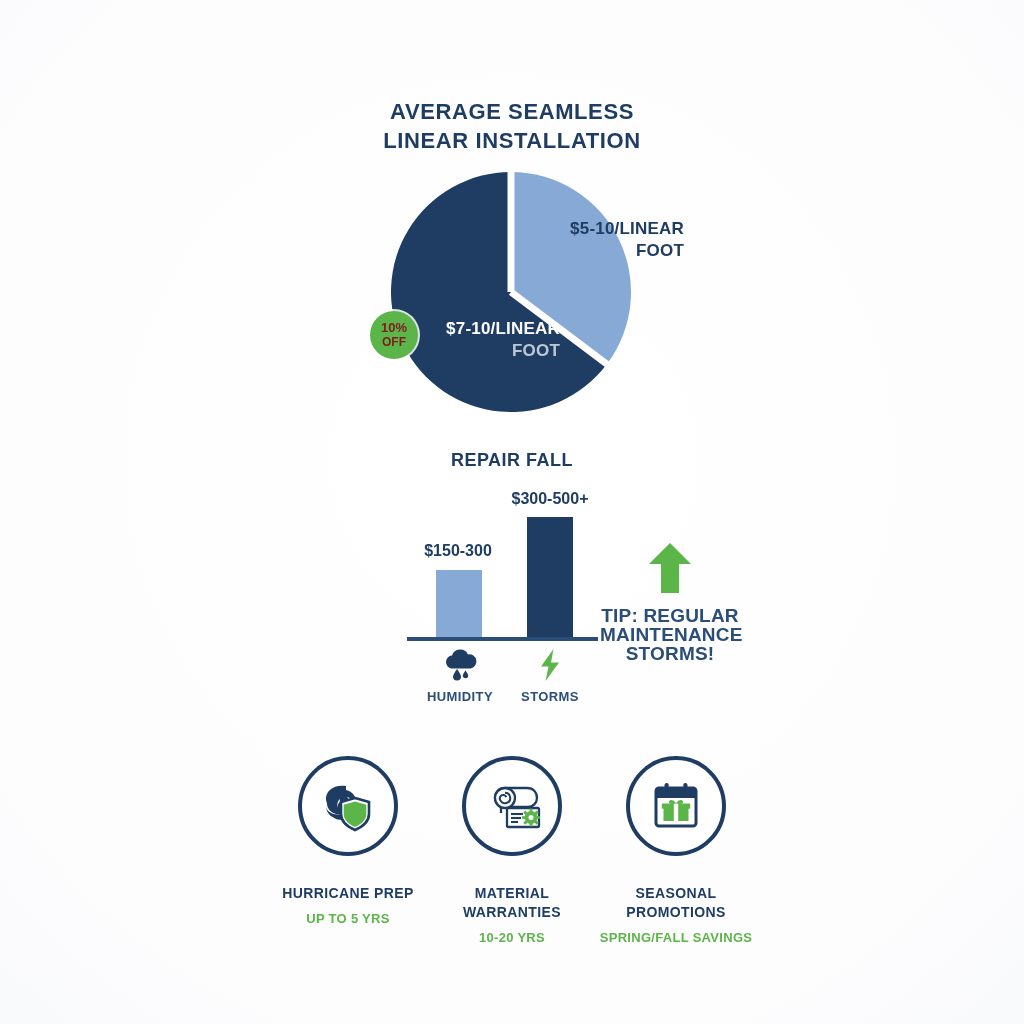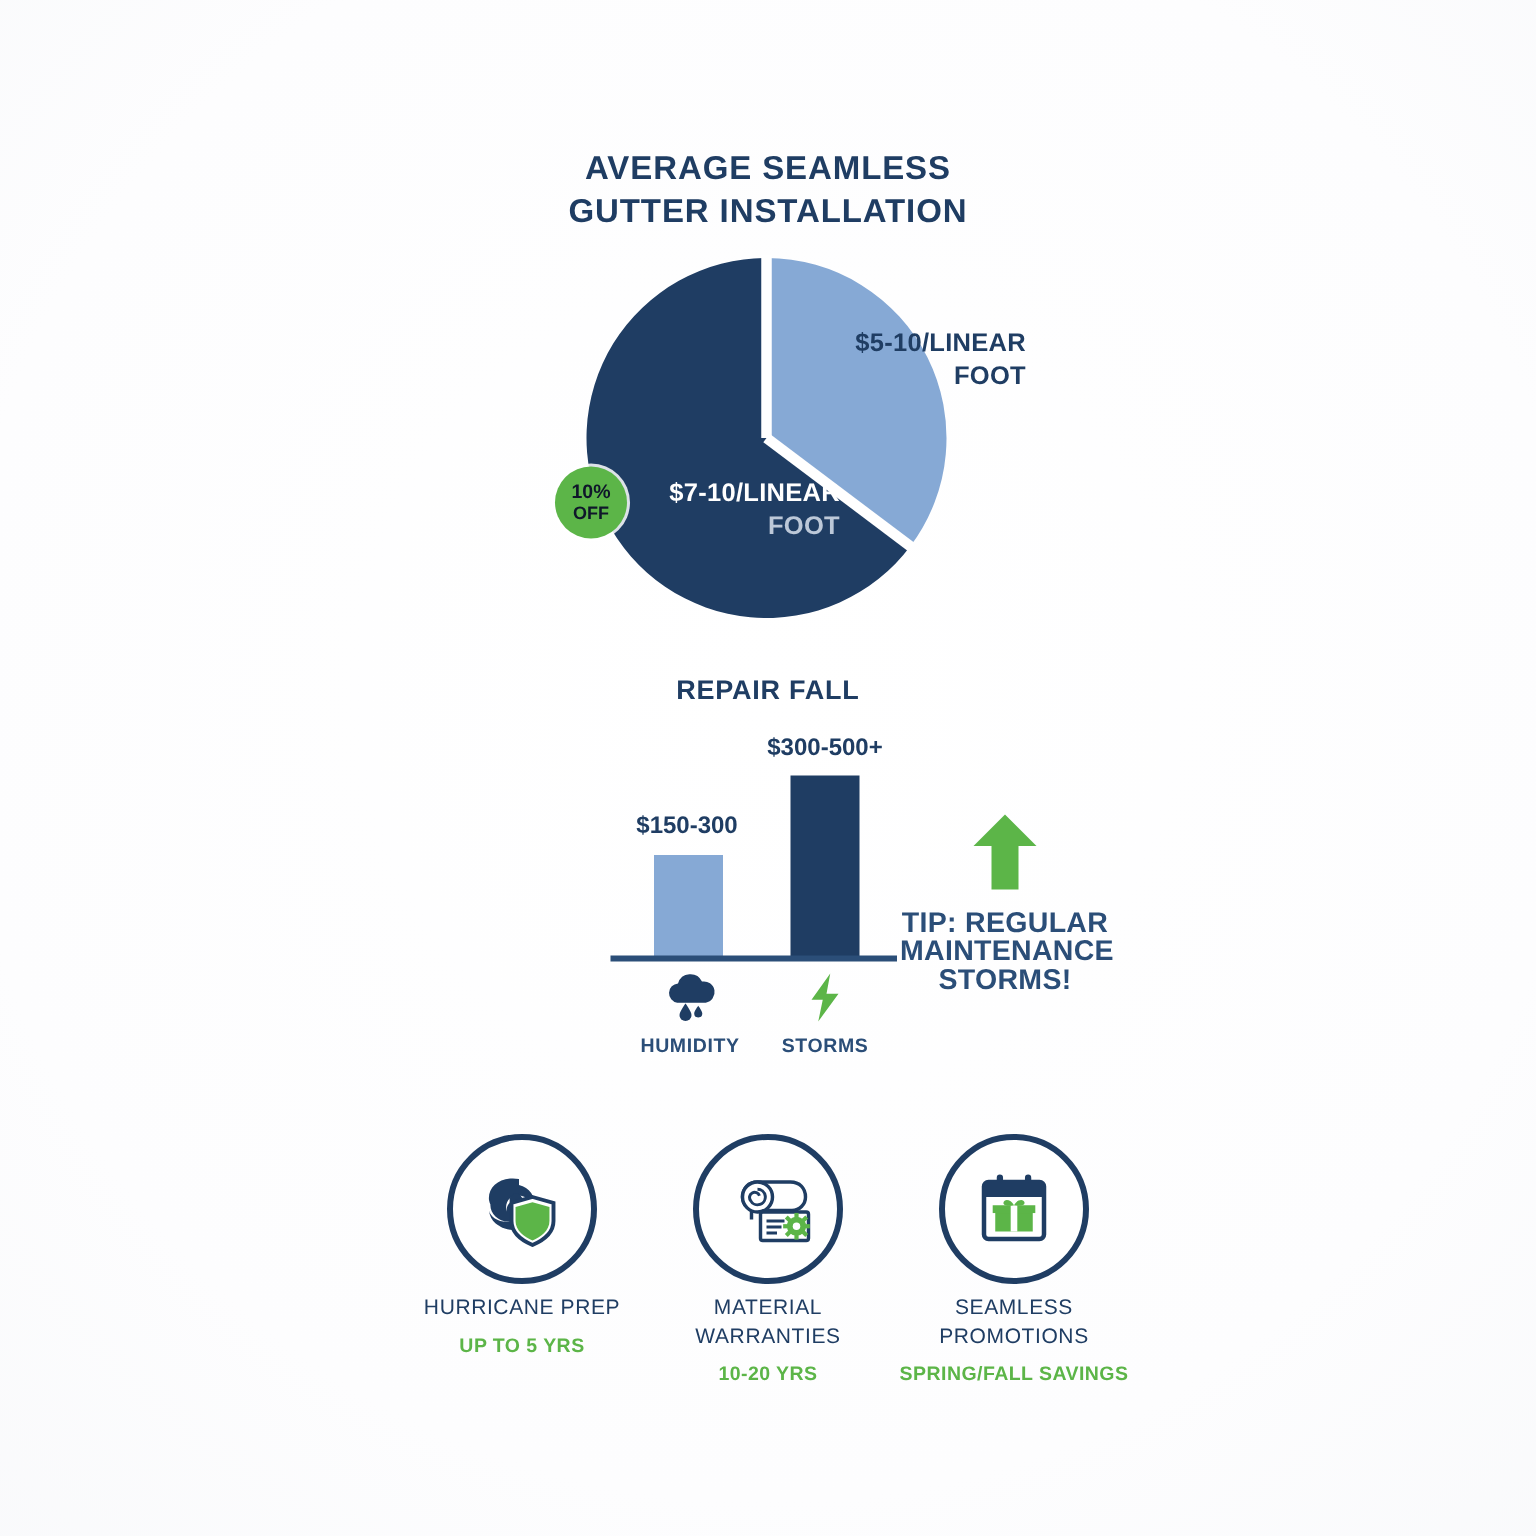--- a/index.html
+++ b/index.html
@@ -67,21 +67,21 @@
   #pie-label-dark .lbl-1 { display: block; color: #ffffff; }
   #pie-label-dark .lbl-2 { display: block; color: #BCC8D8; }
 
   
   #discount-badge {
     position: absolute;
     left: 370px; top: 311px;
     width: 48px; height: 48px;
     border-radius: 50%;
     background: #5CB548;
-    color: #0f172a;
+    color: #7f1d1d;
     display: flex;
     flex-direction: column;
     align-items: center;
     justify-content: center;
     font-weight: bold;
     line-height: 14px;
     box-shadow: 0 0 0 2px rgba(255,255,255,0.85);
   }
   #discount-badge .bl1 { font-size: 13px; }
   #discount-badge .bl2 { font-size: 12px; }
@@ -201,23 +201,23 @@
   .feature-circle {
     width: 92px; height: 92px;
     border-radius: 50%;
     border: 4px solid #1F3D63;
     background: #ffffff;
     display: flex;
     align-items: center;
     justify-content: center;
   }
   .feature-title {
-    margin-top: 6px;
+    margin-top: 28px;
     font-size: 14px;
-    font-weight: normal;
+    font-weight: bold;
     line-height: 19px;
     letter-spacing: 0.4px;
     text-align: center;
     color: #1F3D63;
   }
   .feature-title span { display: block; }
   .feature-sub {
     margin-top: 8px;
     font-size: 13px;
     font-weight: bold;
@@ -227,21 +227,21 @@
     white-space: nowrap;
   }
 </style>
 </head>
 <body>
 
 <div id="canvas">
 
   <div id="pie-title">
     <span class="l1">AVERAGE SEAMLESS</span>
-    <span class="l2">GUTTER INSTALLATION</span>
+    <span class="l2">LINEAR INSTALLATION</span>
   </div>
 
   <div id="pie-wrap">
     <svg id="pie-svg" viewBox="0 0 240 240">
 
       <path d="M 120 120 L 216 192 A 120 120 0 1 1 120 0 Z" fill="#1F3D63"></path>
 
       <path d="M 120 120 L 120 0 A 120 120 0 0 1 216 192 Z" fill="#86A9D5"></path>
 
       <line x1="120" y1="120" x2="120" y2="-2" stroke="#ffffff" stroke-width="7"></line>
@@ -374,20 +374,20 @@
           <g fill="#5CB548">
             <rect x="16.5" y="30" width="25" height="14"></rect>
             <rect x="14.8" y="26.5" width="28.4" height="5.2"></rect>
           </g>
           <rect x="26.8" y="26.5" width="4.4" height="17.5" fill="#ffffff"></rect>
           <path d="M29 26.5 C27 22.5 22.5 22 22 24.7 C21.6 27 25 27.3 29 26.5 Z" fill="#5CB548"></path>
           <path d="M29 26.5 C31 22.5 35.5 22 36 24.7 C36.4 27 33 27.3 29 26.5 Z" fill="#5CB548"></path>
         </svg>
       </div>
       <div class="feature-title">
-        <span>SEAMLESS</span>
+        <span>SEASONAL</span>
         <span>PROMOTIONS</span>
       </div>
       <div class="feature-sub">SPRING/FALL SAVINGS</div>
     </div>
 
   </div>
 </div>
 
 </body></html>

